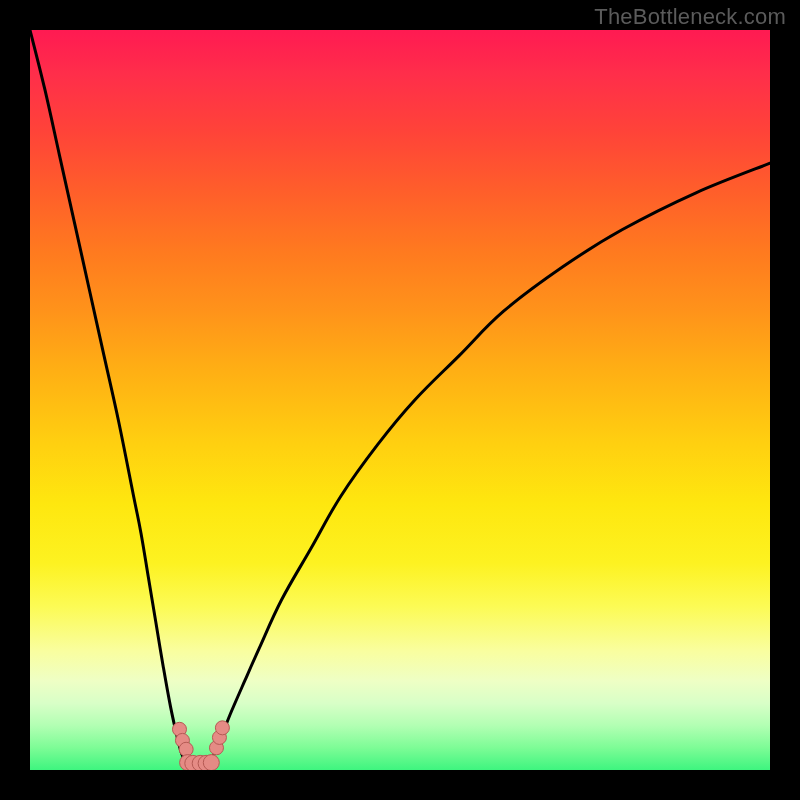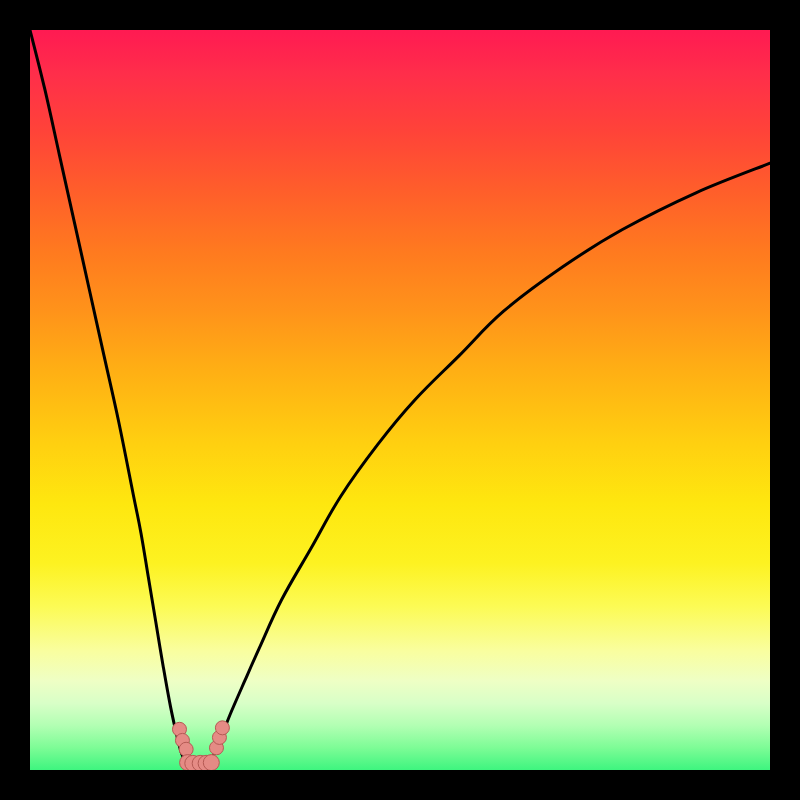--- a/index.html
+++ b/index.html
@@ -60,20 +60,21 @@
     top: 30px;
     width: 740px;
     height: 740px;
     z-index: 2;
   }
 </style>
 </head>
 <body>
 
 <div class="frame">
+  <div class="watermark">TheBottleneck.com</div>
 
   <div class="plot-area"></div>
 
   <svg class="curves" viewBox="0 0 740 740" preserveAspectRatio="none">
     <g id="curve-group">
         <path d="M 0.00 0.00 C 2.66 10.66, 9.47 36.56, 14.80 59.20 C 20.13 81.84, 24.27 101.82, 29.60 125.80 C 34.93 149.78, 39.07 168.42, 44.40 192.40 C 49.73 216.38, 53.87 235.02, 59.20 259.00 C 64.53 282.98, 68.67 301.62, 74.00 325.60 C 79.33 349.58, 83.47 366.89, 88.80 392.20 C 94.13 417.51, 99.60 446.22, 103.60 466.20 C 107.60 486.18, 108.34 488.55, 111.00 503.20 C 113.66 517.85, 115.74 531.62, 118.40 547.60 C 121.06 563.58, 123.14 576.02, 125.80 592.00 C 128.46 607.98, 130.54 621.08, 133.20 636.40 C 135.86 651.72, 137.94 663.78, 140.60 677.10 C 143.26 690.42, 146.00 702.01, 148.00 710.40 C 150.00 718.79, 150.37 719.99, 151.70 723.72 C 153.03 727.45, 154.33 729.39, 155.40 731.12 C 156.47 732.85, 157.22 732.94, 157.62 733.34" fill="none" stroke="#000000" stroke-width="3" stroke-linecap="round"></path>
         <path d="M 177.60 733.34 C 178.27 732.94, 179.97 733.25, 181.30 731.12 C 182.63 728.99, 183.00 726.30, 185.00 721.50 C 187.00 716.70, 189.74 711.01, 192.40 704.48 C 195.06 697.95, 195.80 694.83, 199.80 685.24 C 203.80 675.65, 209.27 663.32, 214.60 651.20 C 219.93 639.08, 222.74 632.55, 229.40 617.90 C 236.06 603.25, 242.28 587.78, 251.60 569.80 C 260.92 551.82, 270.54 536.65, 281.20 518.00 C 291.86 499.35, 298.81 484.85, 310.80 466.20 C 322.79 447.55, 334.48 431.72, 347.80 414.40 C 361.12 397.08, 370.15 385.98, 384.80 370.00 C 399.45 354.02, 413.22 341.58, 429.20 325.60 C 445.18 309.62, 454.95 297.18, 473.60 281.20 C 492.25 265.22, 511.49 251.45, 532.80 236.80 C 554.11 222.15, 568.02 213.12, 592.00 199.80 C 615.98 186.48, 639.36 174.79, 666.00 162.80 C 692.64 150.81, 726.68 138.53, 740.00 133.20" fill="none" stroke="#000000" stroke-width="3" stroke-linecap="round"></path>
       </g>
     <g id="marker-group">
         <circle cx="149.48" cy="699.30" r="7" fill="#e58b85" stroke="#b55a54" stroke-width="1"></circle>

